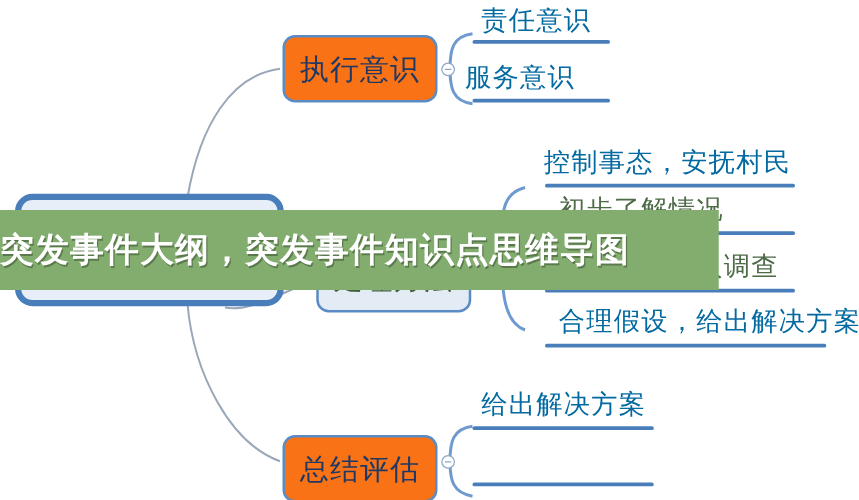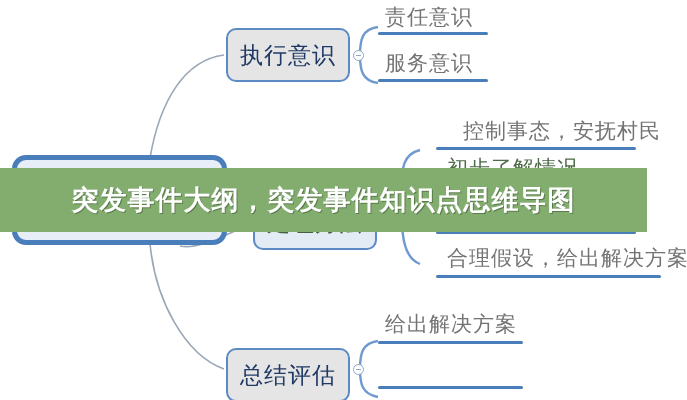--- a/index.html
+++ b/index.html
@@ -12,21 +12,21 @@
   #stage{position:relative;width:687px;height:400px;overflow:hidden;background:#fff;}
 
   
   #wires{position:absolute;left:0;top:0;width:687px;height:400px;}
 
   
   .node{
     position:absolute;
     display:flex;align-items:center;justify-content:center;
     box-sizing:border-box;
-    background:#e5e5e5;
+    background:#f97316;
     border:2px solid #5b8bc4;
     border-radius:10px;
     color:#1f3864;
     font-size:23px;
     letter-spacing:1px;
     white-space:nowrap;
   }
   #node-exec{left:226px;top:28px;width:124px;height:54px;}
   #node-method{left:253px;top:196px;width:124px;height:54px;
     background:#e3ebf5;border-color:#5b8bc4;color:#43603f;}
@@ -40,21 +40,21 @@
     border-radius:14px;
     display:flex;align-items:center;justify-content:center;
     color:#4f8a3d;
     font-size:34px;font-weight:bold;letter-spacing:2px;
     white-space:nowrap;
   }
 
   
   .leaf{
     position:absolute;
-    color:#737373;
+    color:#0369a1;
     font-size:21px;
     letter-spacing:1px;
     white-space:nowrap;
     line-height:1;
   }
   .leaf.dim{color:#4d6b47;}
   .underline{
     position:absolute;
     height:3px;
     background:#4a7ebb;
@@ -66,23 +66,23 @@
     position:absolute;width:11px;height:11px;border-radius:50%;
     border:1px solid #8fa8c8;background:#fff;
     box-sizing:border-box;
   }
   .toggle::before{
     content:"";position:absolute;left:2px;top:4px;width:5px;height:1px;background:#8fa8c8;
   }
 
   
   #banner{
-    position:absolute;left:0;top:168px;width:647px;height:64px;
+    position:absolute;left:0;top:168px;width:575px;height:64px;
     background:#83ad6f;
-    display:flex;align-items:center;justify-content:center;
+    display:flex;align-items:center;justify-content:flex-start;
   }
   #banner-text{
     color:#ffffff;
     font-size:27px;
     font-weight:bold;
     letter-spacing:1px;
     white-space:nowrap;
     text-shadow:1px 1px 0 rgba(40,60,30,.45);
   }
 </style>
@@ -105,27 +105,27 @@
 
     <path d="M378,341 C362,343 360,354 360,369 C360,384 362,394 378,397" fill="none" stroke="#6f9ad0" stroke-width="2.4"></path>
   </svg>
 
   <div class="node" id="node-exec">执行意识</div>
   <div class="toggle" style="left:353px;top:50px;"></div>
 
   <div class="leaf" style="left:385px;top:6px;">责任意识</div>
   <div class="underline" style="left:378px;top:32px;width:110px;"></div>
 
-  <div class="leaf" style="left:385px;top:52px;">服务意识</div>
+  <div class="leaf" style="left:372px;top:52px;">服务意识</div>
   <div class="underline" style="left:378px;top:79px;width:110px;"></div>
 
   <div class="node" id="node-method">处理方法</div>
   <div class="toggle" style="left:395px;top:192px;"></div>
 
-  <div class="leaf" style="left:463px;top:120px;">控制事态，安抚村民</div>
+  <div class="leaf" style="left:435px;top:120px;">控制事态，安抚村民</div>
   <div class="underline" style="left:436px;top:147px;width:200px;"></div>
 
   <div class="leaf dim" style="left:447px;top:157px;">初步了解情况</div>
   <div class="underline" style="left:436px;top:185px;width:200px;"></div>
 
   <div class="leaf dim" style="left:447px;top:203px;">组织人员深入调查</div>
   <div class="underline" style="left:436px;top:231px;width:200px;"></div>
 
   <div class="leaf" style="left:447px;top:247px;">合理假设，给出解决方案</div>
   <div class="underline" style="left:436px;top:275px;width:225px;"></div>

